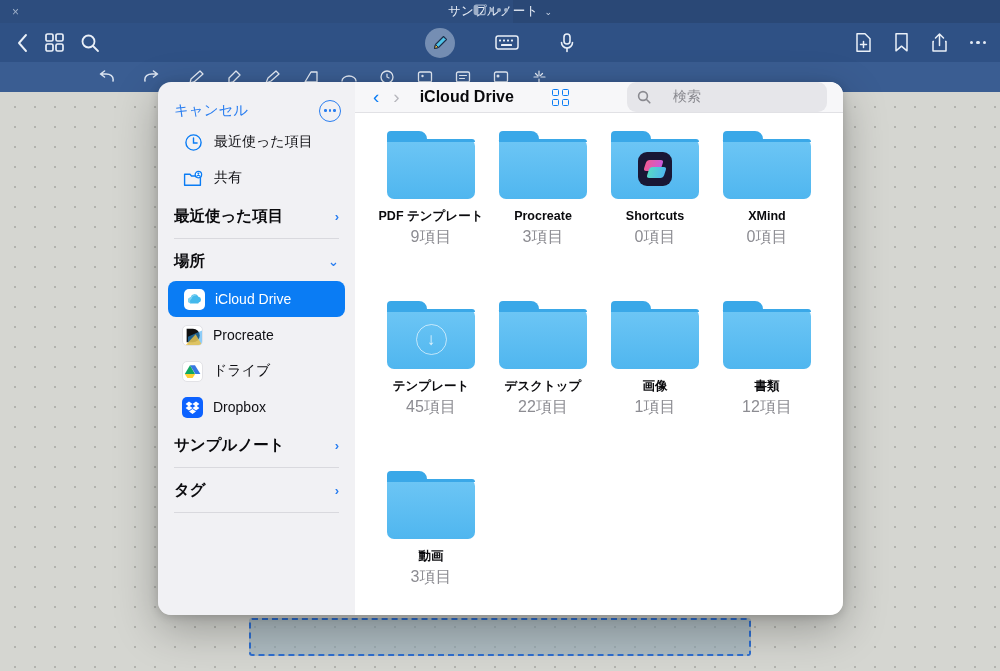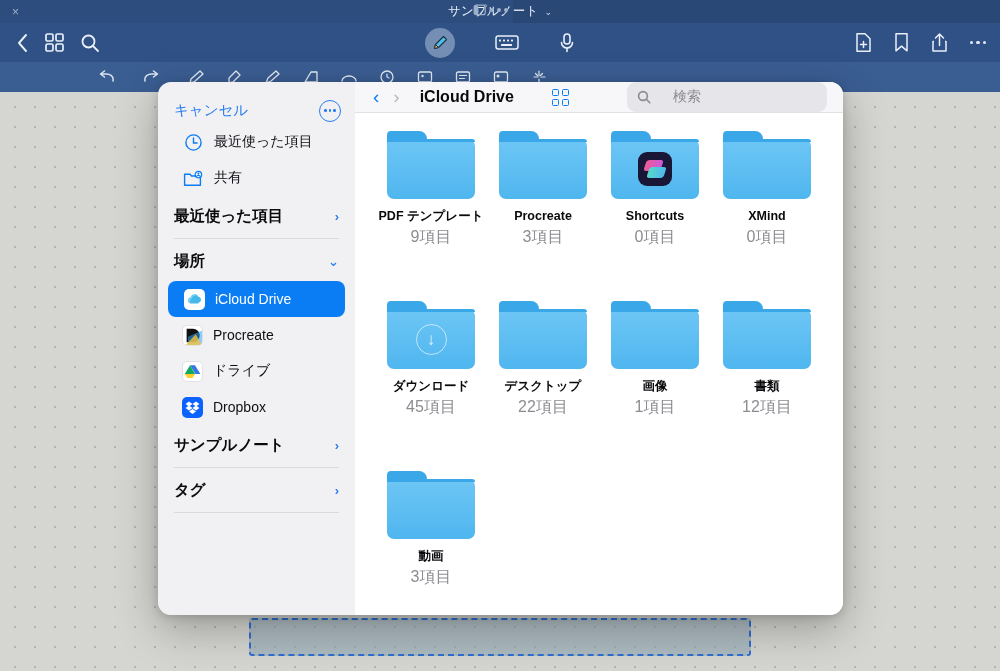--- a/index.html
+++ b/index.html
@@ -535,21 +535,21 @@
           <span class="file-name">XMind</span>
           <span class="file-count">0項目</span>
         </div>
         <div class="file-cell">
           <span class="folder">
             <span class="tab"></span>
             <span class="body">
               <span class="dl-badge">↓</span>
             </span>
           </span>
-          <span class="file-name">ダウンロード</span>
+          <span class="file-name">テンプレート</span>
           <span class="file-count">45項目</span>
         </div>
         <div class="file-cell">
           <span class="folder">
             <span class="tab"></span>
             <span class="body"></span>
           </span>
           <span class="file-name">デスクトップ</span>
           <span class="file-count">22項目</span>
         </div>

